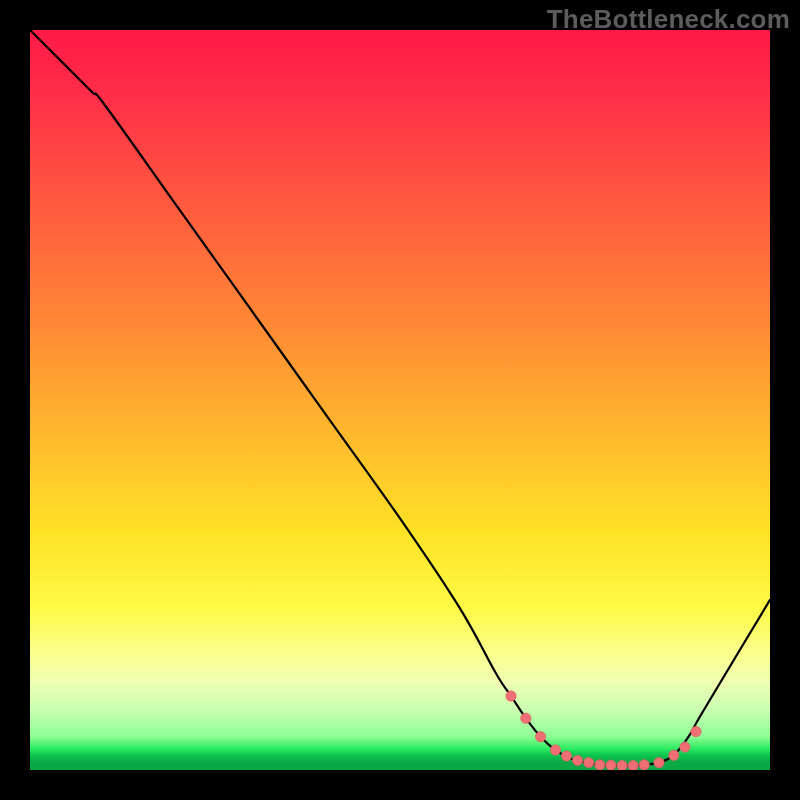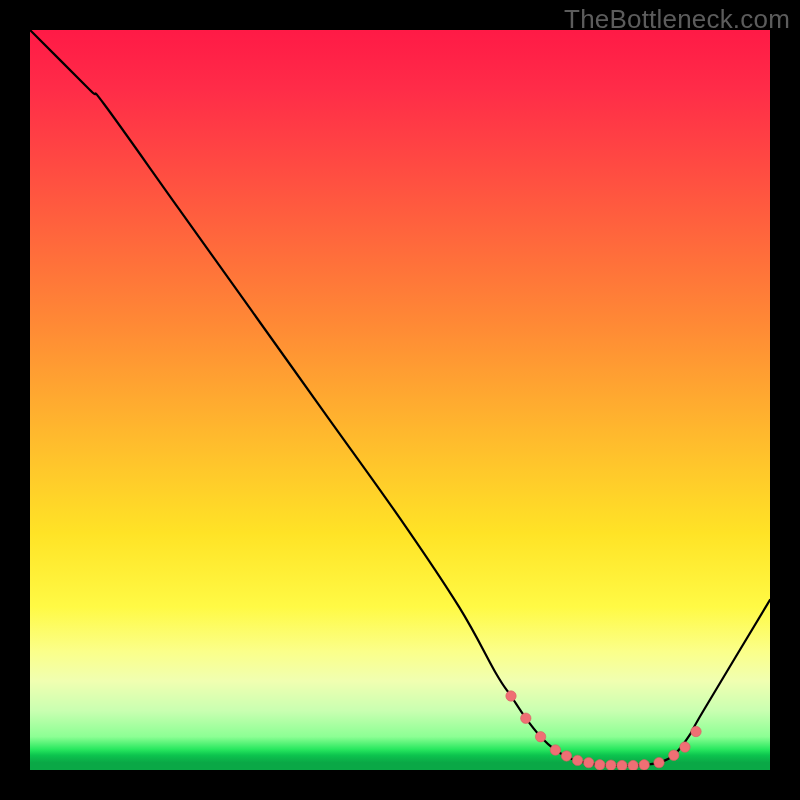--- a/index.html
+++ b/index.html
@@ -16,21 +16,21 @@
     width: 800px;
     height: 800px;
     background: #000;
   }
   .watermark {
     position: absolute;
     top: 4px;
     right: 10px;
     color: #5c5c5c;
     font-size: 26px;
-    font-weight: 400;
+    font-weight: 700;
     letter-spacing: 0.2px;
     z-index: 5;
   }
   .plot-area {
     position: absolute;
     left: 30px;
     top: 30px;
     width: 740px;
     height: 740px;
     overflow: hidden;

